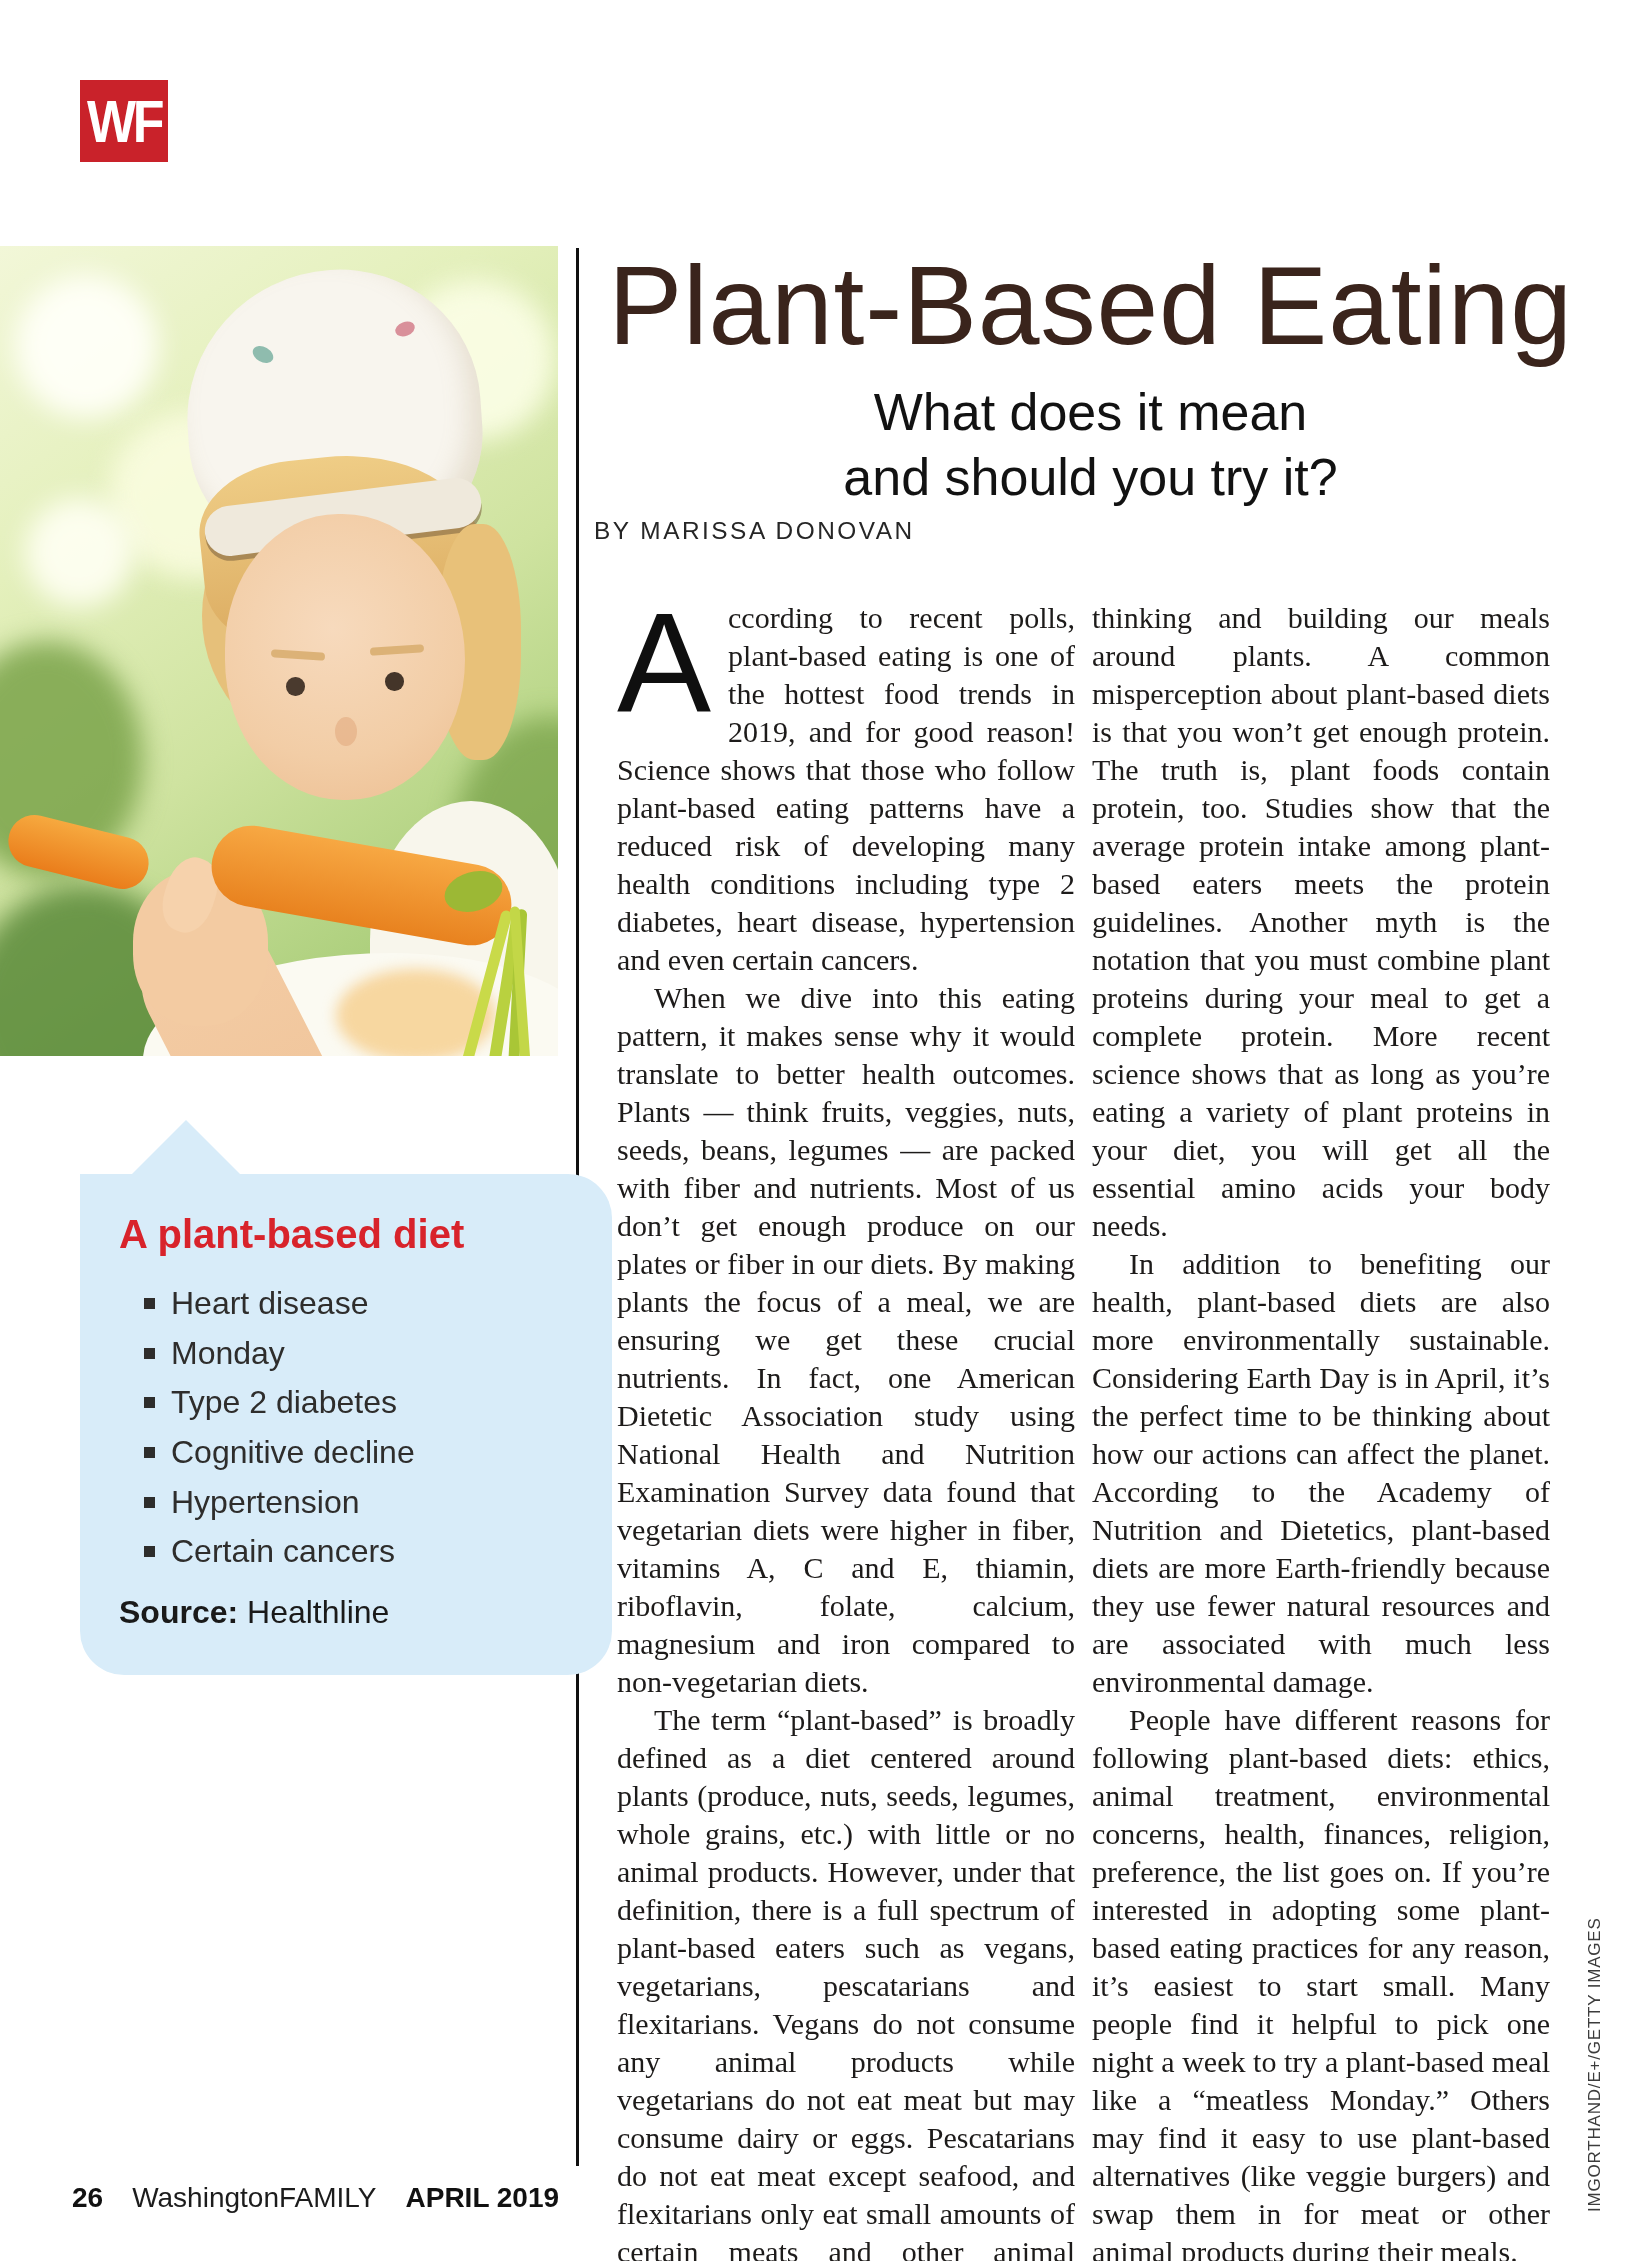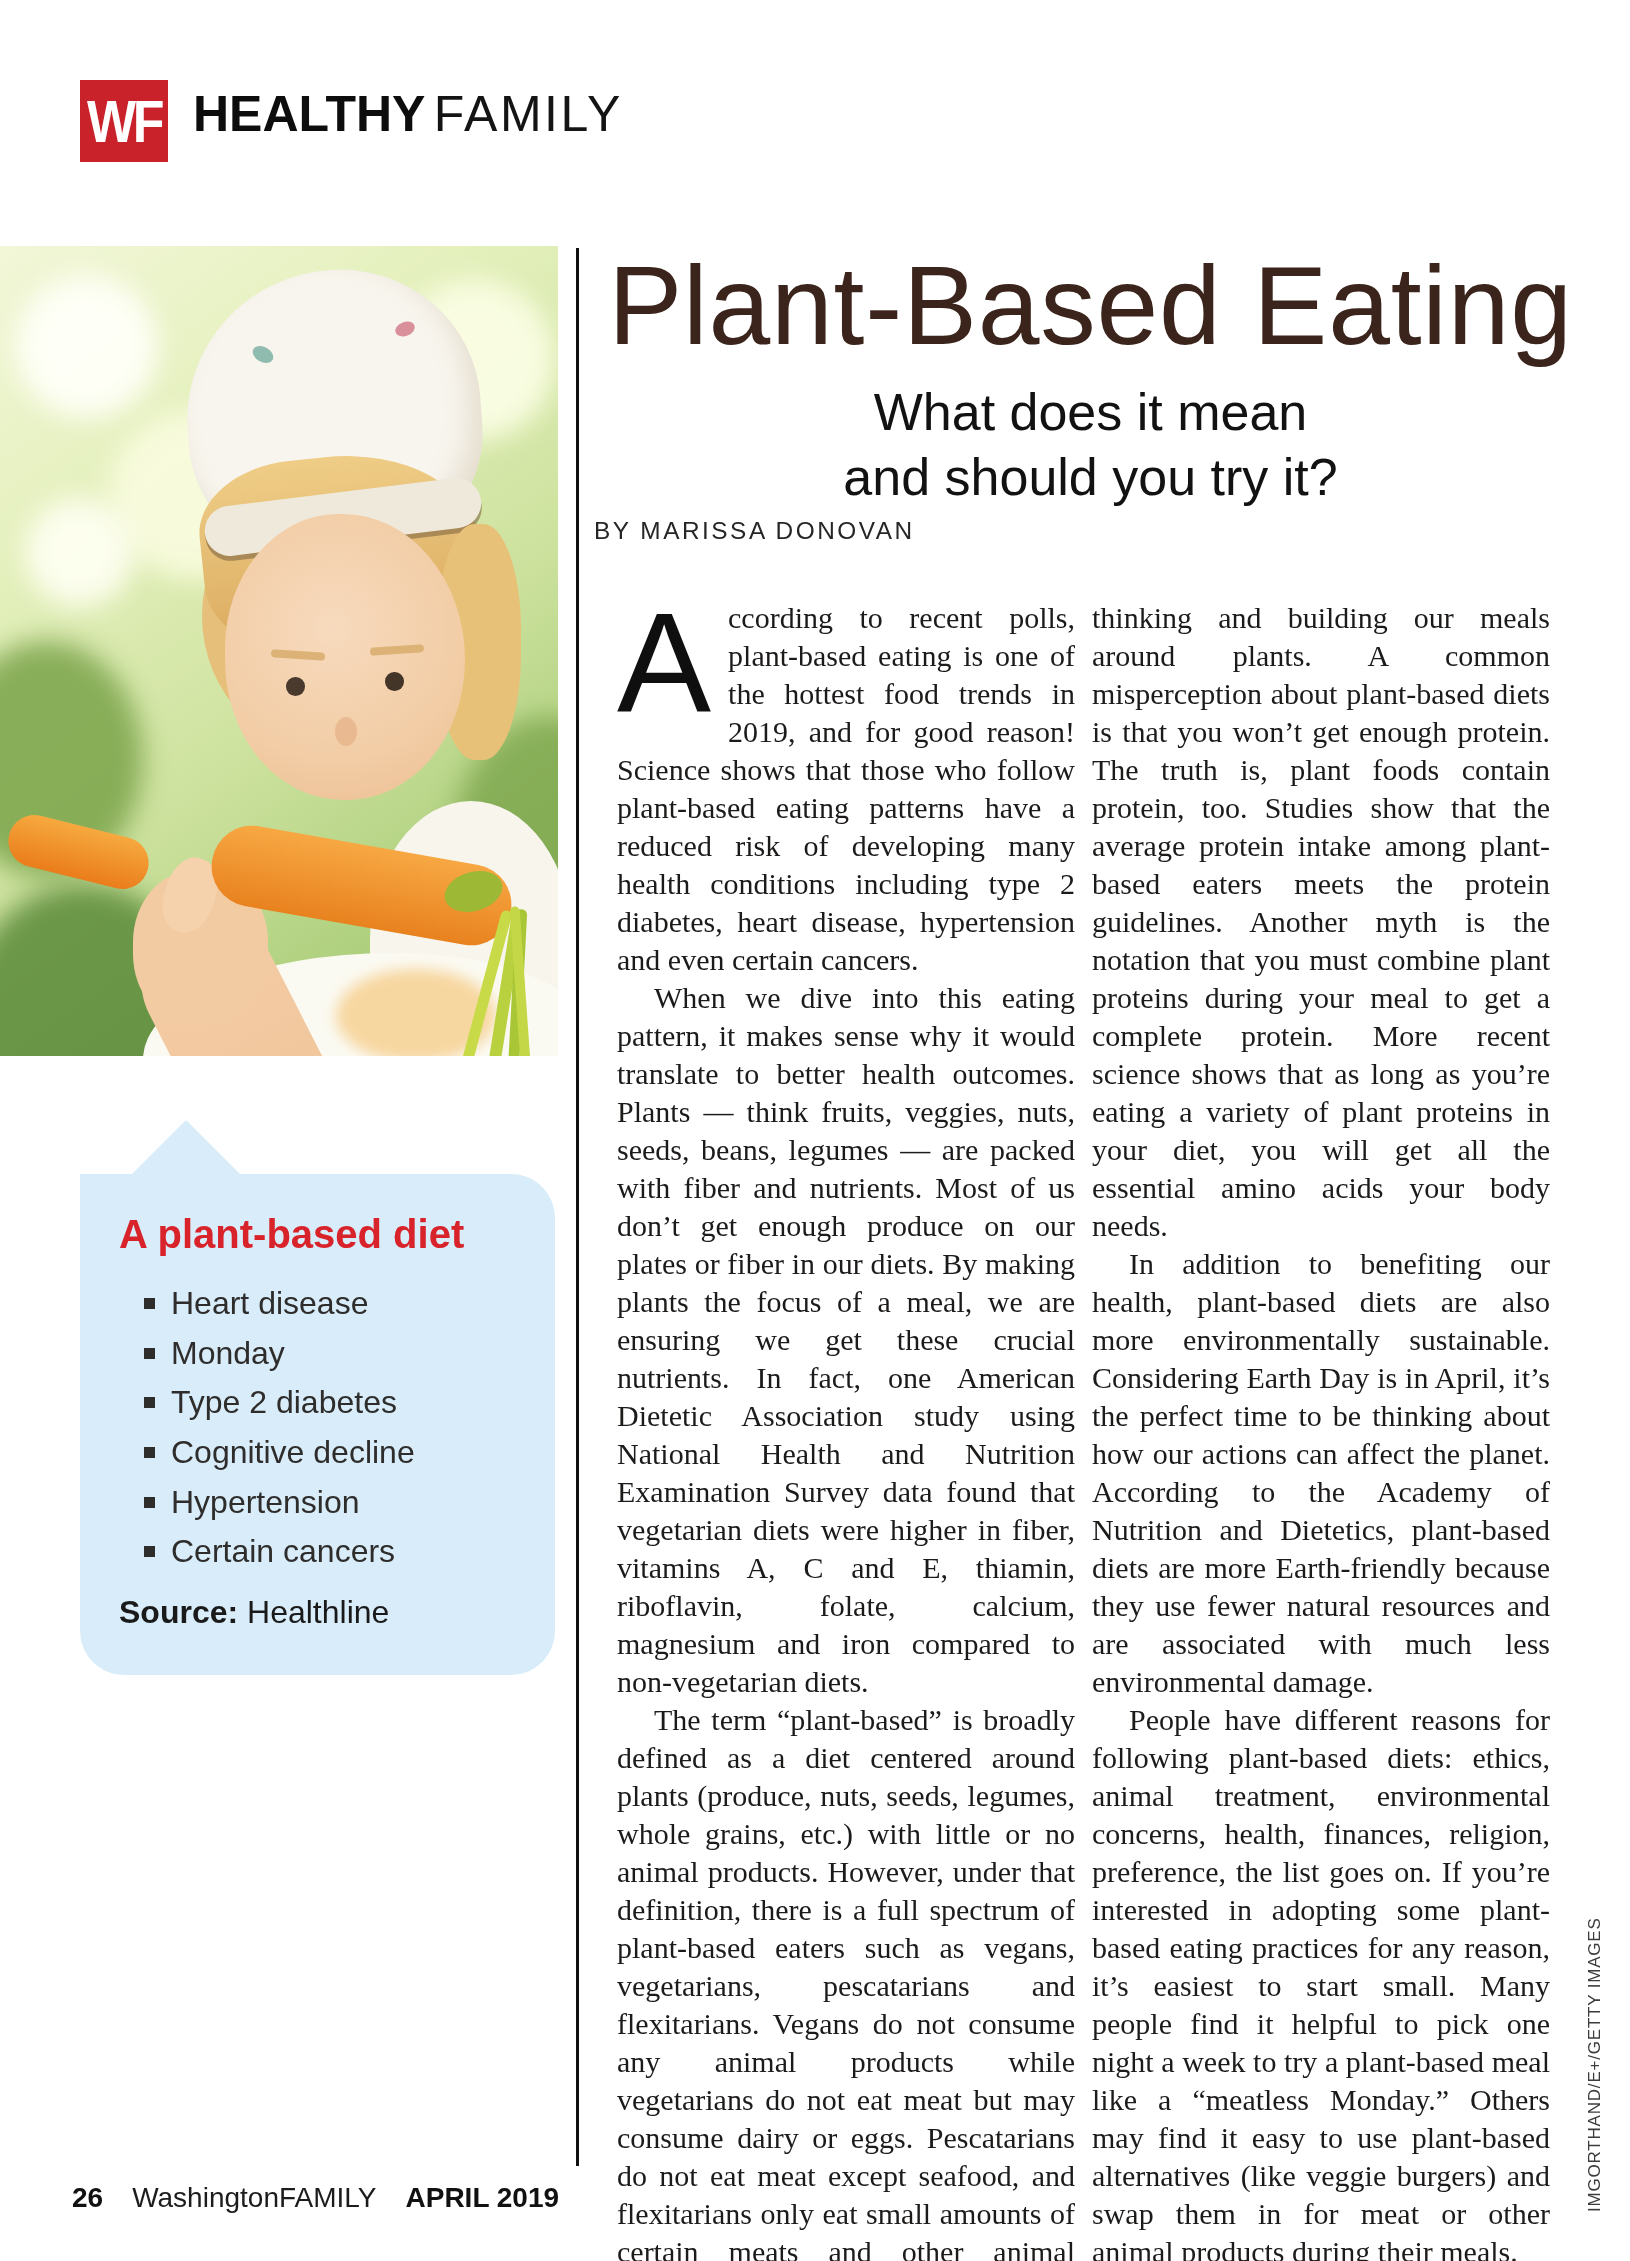--- a/index.html
+++ b/index.html
@@ -87,21 +87,21 @@
   .col{position:absolute;top:599px;width:458px;font-family:"Liberation Serif",serif;
        font-size:30px;line-height:38px;text-align:justify;color:#1d1b1a;}
   .col1{left:617px;}
   .col2{left:1092px;}
   .col p{margin:0;}
   .col p.indent{text-indent:37px;}
   .dropcap{float:left;font-family:"Liberation Sans",sans-serif;font-weight:300;color:#0f0f0f;
        font-size:141px;line-height:111px;margin:8.4px 17px 0 0;}
 
   
-  .callout{position:absolute;left:80px;top:1174px;width:475px;height:501px;background:#d8ecf9;
+  .callout{position:absolute;left:80px;top:1174px;width:532px;height:501px;background:#d8ecf9;
        border-radius:0 44px 44px 44px;box-sizing:border-box;padding:37px 37px 0 39px;}
   .callout-arrow{position:absolute;left:130px;top:1120px;width:0;height:0;
        border-left:56px solid transparent;border-right:56px solid transparent;
        border-bottom:56px solid #d8ecf9;}
   .callout-heading{font-size:40px;line-height:47px;font-weight:800;color:#d8232b;letter-spacing:0px;}
   .callout ul{list-style:none;margin:29px 0 0 0;padding:0;}
   .callout li{position:relative;padding-left:52px;font-size:32px;line-height:32px;
        color:#2e2d2c;margin-bottom:17.7px;font-weight:400;}
   .callout li::before{content:"";position:absolute;left:25px;top:11px;width:11px;height:11px;background:#2e2d2c;}
   .source{margin-top:27px;font-size:32px;color:#1a1a1a;}
@@ -115,22 +115,20 @@
   .credit{position:absolute;left:1585px;top:1950px;height:262px;writing-mode:vertical-rl;
        transform:rotate(180deg);font-size:17px;letter-spacing:0.8px;color:#3c3c3c;white-space:nowrap;}
 </style>
 </head>
 <body>
 
 <div class="page">
 
   <div class="logo">
     <span>WF</span>
-  </div>
-  <div class="section-title"><span class="sec-bold">HEALTHY</span><span class="sec-light">FAMILY</span>
   </div>
 
   <div class="photo">
     <div class="bokeh bk1"></div>
     <div class="bokeh bk2"></div>
     <div class="bokeh bk3"></div>
     <div class="bokeh bk4"></div>
     <div class="bokeh bk5"></div>
     <div class="bokeh bk6"></div>
     <div class="bokeh bk7"></div>

